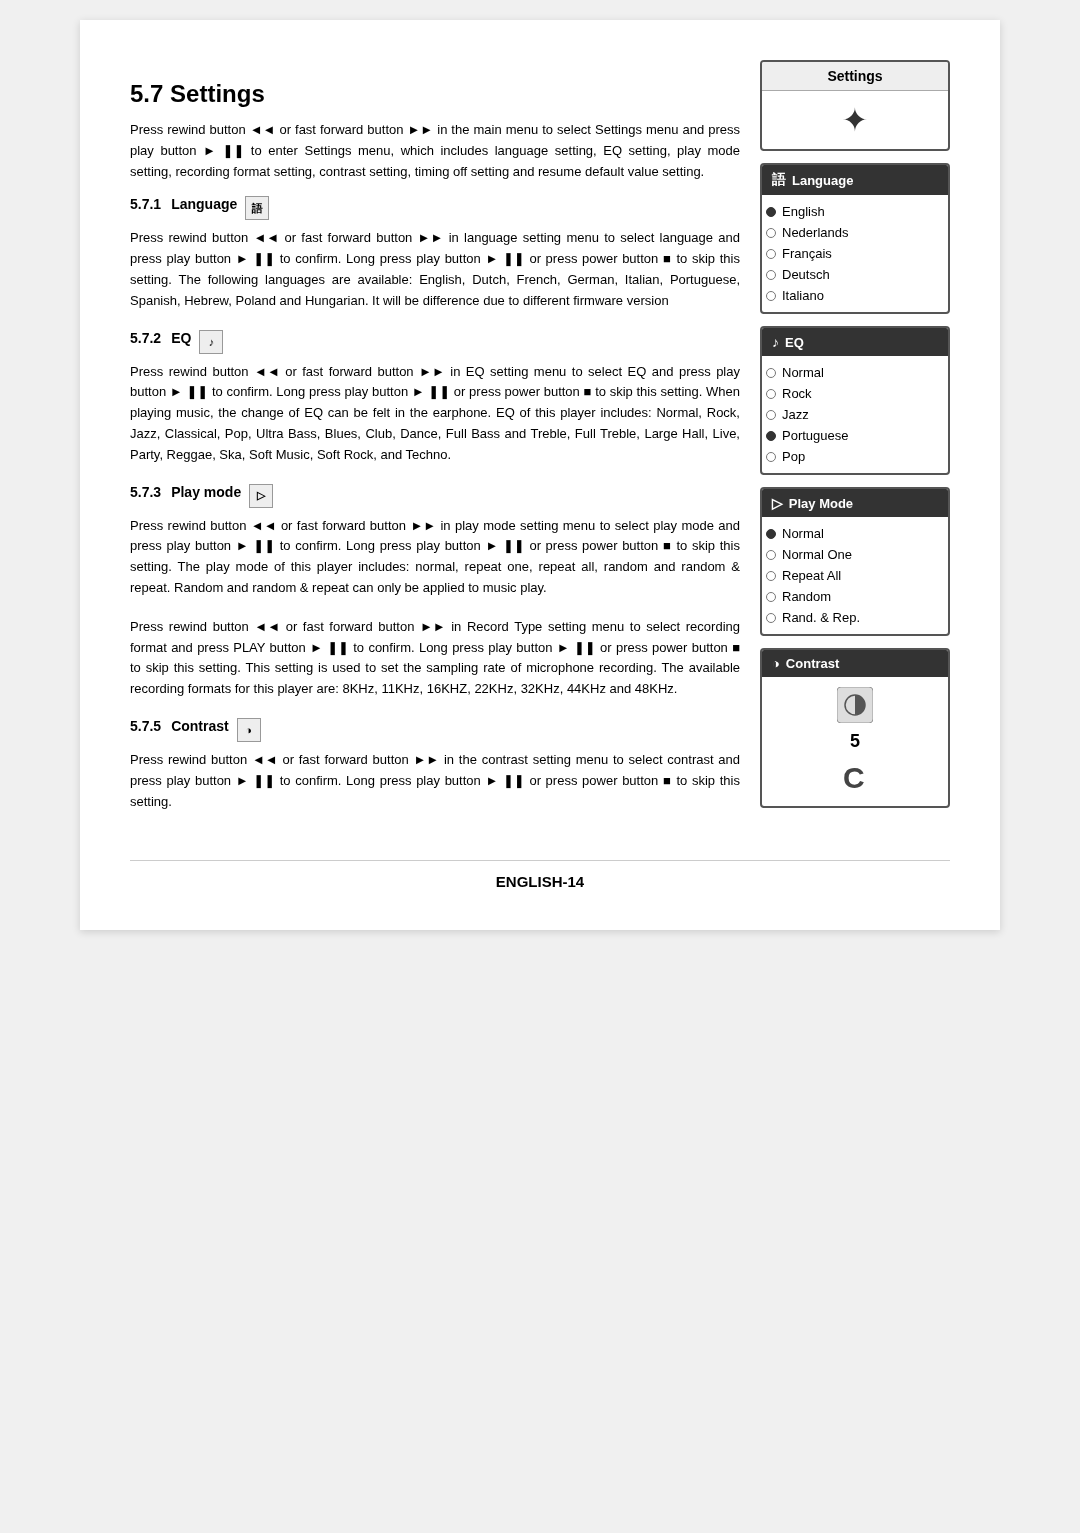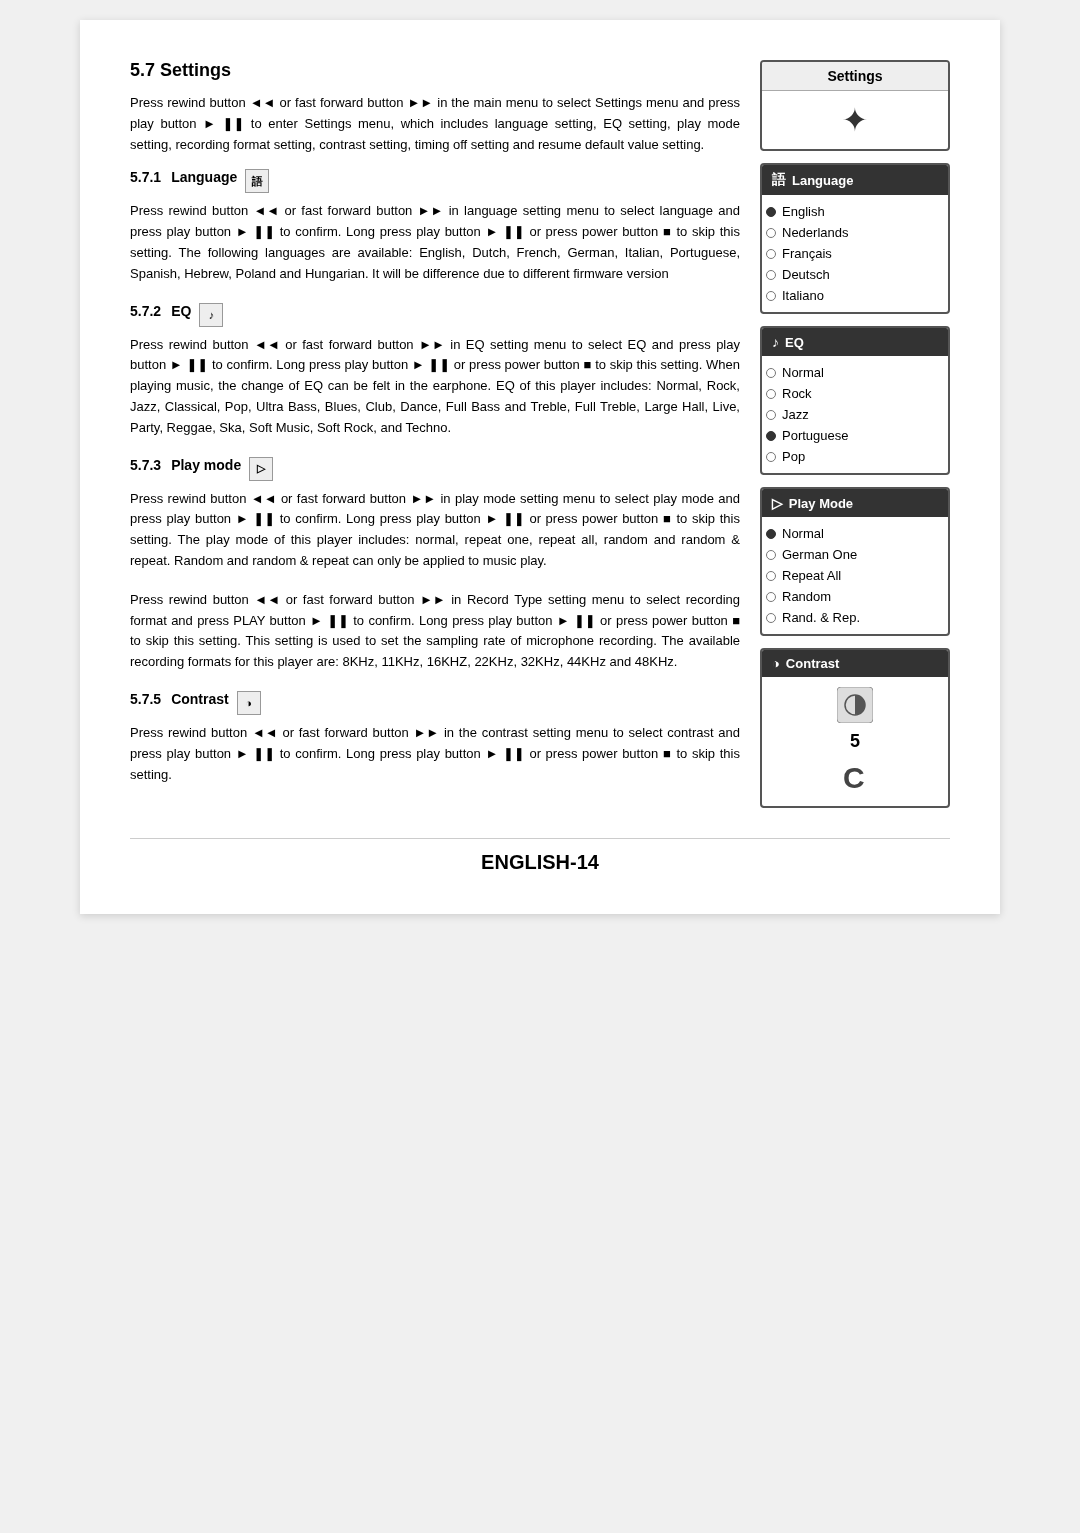--- a/index.html
+++ b/index.html
@@ -13,23 +13,24 @@
       padding: 20px;
     }
     .page {
       width: 920px;
       background: white;
       padding: 40px 50px;
       position: relative;
       box-shadow: 0 2px 8px rgba(0,0,0,0.15);
     }
     .section-title {
-      font-size: 18px;
+      font-size: 24px;
       font-weight: bold;
       margin-bottom: 12px;
+      margin-top: 20px;
     }
     .body-text {
       font-size: 13px;
       line-height: 1.6;
       text-align: justify;
       margin-bottom: 14px;
     }
     .subsection {
       margin-bottom: 18px;
     }
@@ -167,21 +168,21 @@
     }
     .contrast-number {
       font-size: 18px;
       font-weight: bold;
     }
 
     
     .footer {
       text-align: center;
       margin-top: 30px;
-      font-size: 20px;
+      font-size: 15px;
       font-weight: bold;
       border-top: 1px solid #ccc;
       padding-top: 12px;
     }
   </style>
 </head>
 <body>
 
 <div class="page">
   <div class="main-content">
@@ -310,21 +311,21 @@
           <span class="panel-icon">▷</span>
           <span>Play Mode</span>
         </div>
         <div class="ui-panel-body">
           <div class="panel-item">
             <span class="radio-filled"></span>
             <span>Normal</span>
           </div>
           <div class="panel-item">
             <span class="radio-empty"></span>
-            <span>German One</span>
+            <span>Normal One</span>
           </div>
           <div class="panel-item">
             <span class="radio-empty"></span>
             <span>Repeat All</span>
           </div>
           <div class="panel-item">
             <span class="radio-empty"></span>
             <span>Random</span>
           </div>
           <div class="panel-item">

